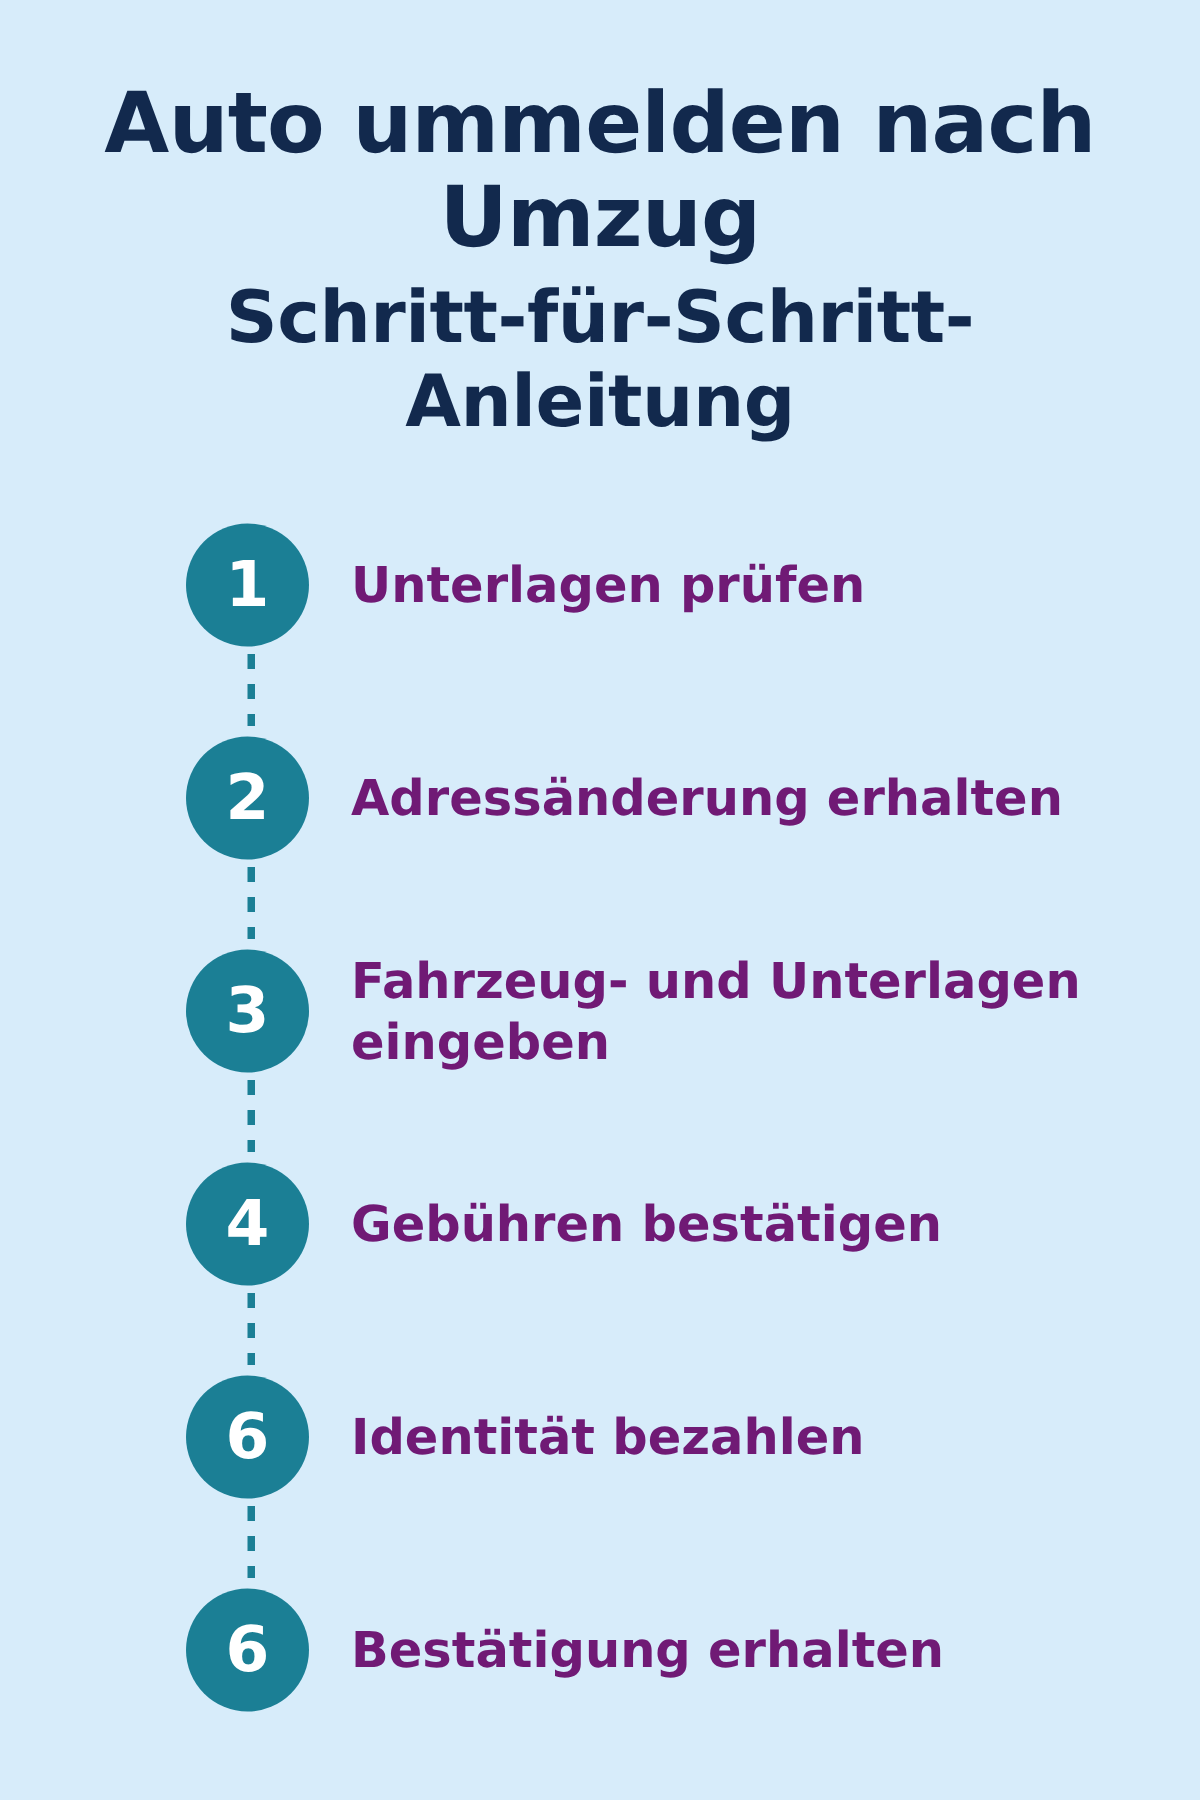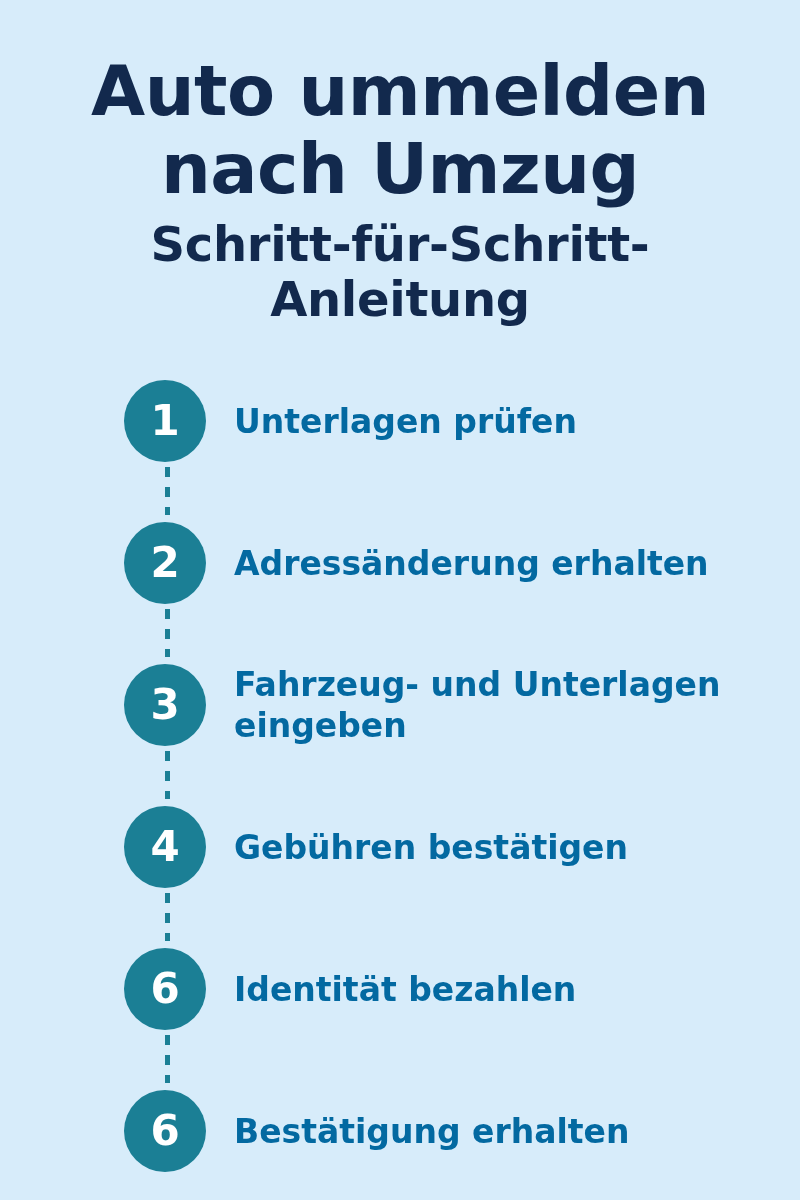--- a/index.html
+++ b/index.html
@@ -19,21 +19,21 @@
     position: relative;
     box-sizing: border-box;
     padding: 0;
     background: #d7ecfa;
   }
   .header {
     padding-top: 52px;
     text-align: center;
   }
   .title {
-    font-size: 70px;
+    font-size: 56px;
     font-weight: 800;
     line-height: 1.12;
     color: #12294d;
     letter-spacing: -0.5px;
     margin: 0 60px;
   }
   .subtitle {
     font-size: 48px;
     font-weight: 600;
     color: #12294d;
@@ -76,21 +76,21 @@
     left: 165px;
     width: 5px;
     height: 48px;
     background-image: linear-gradient(#1b7f95 0 10px, transparent 10px 20px);
     background-size: 5px 20px;
     background-repeat: repeat-y;
   }
   .step-label {
     font-size: 33px;
     font-weight: 700;
-    color: #0369a1;
+    color: #701a75;
     margin-left: 28px;
     line-height: 1.25;
     max-width: 520px;
   }
 </style>
 </head>
 <body>
 
 <div class="infographic">
 

